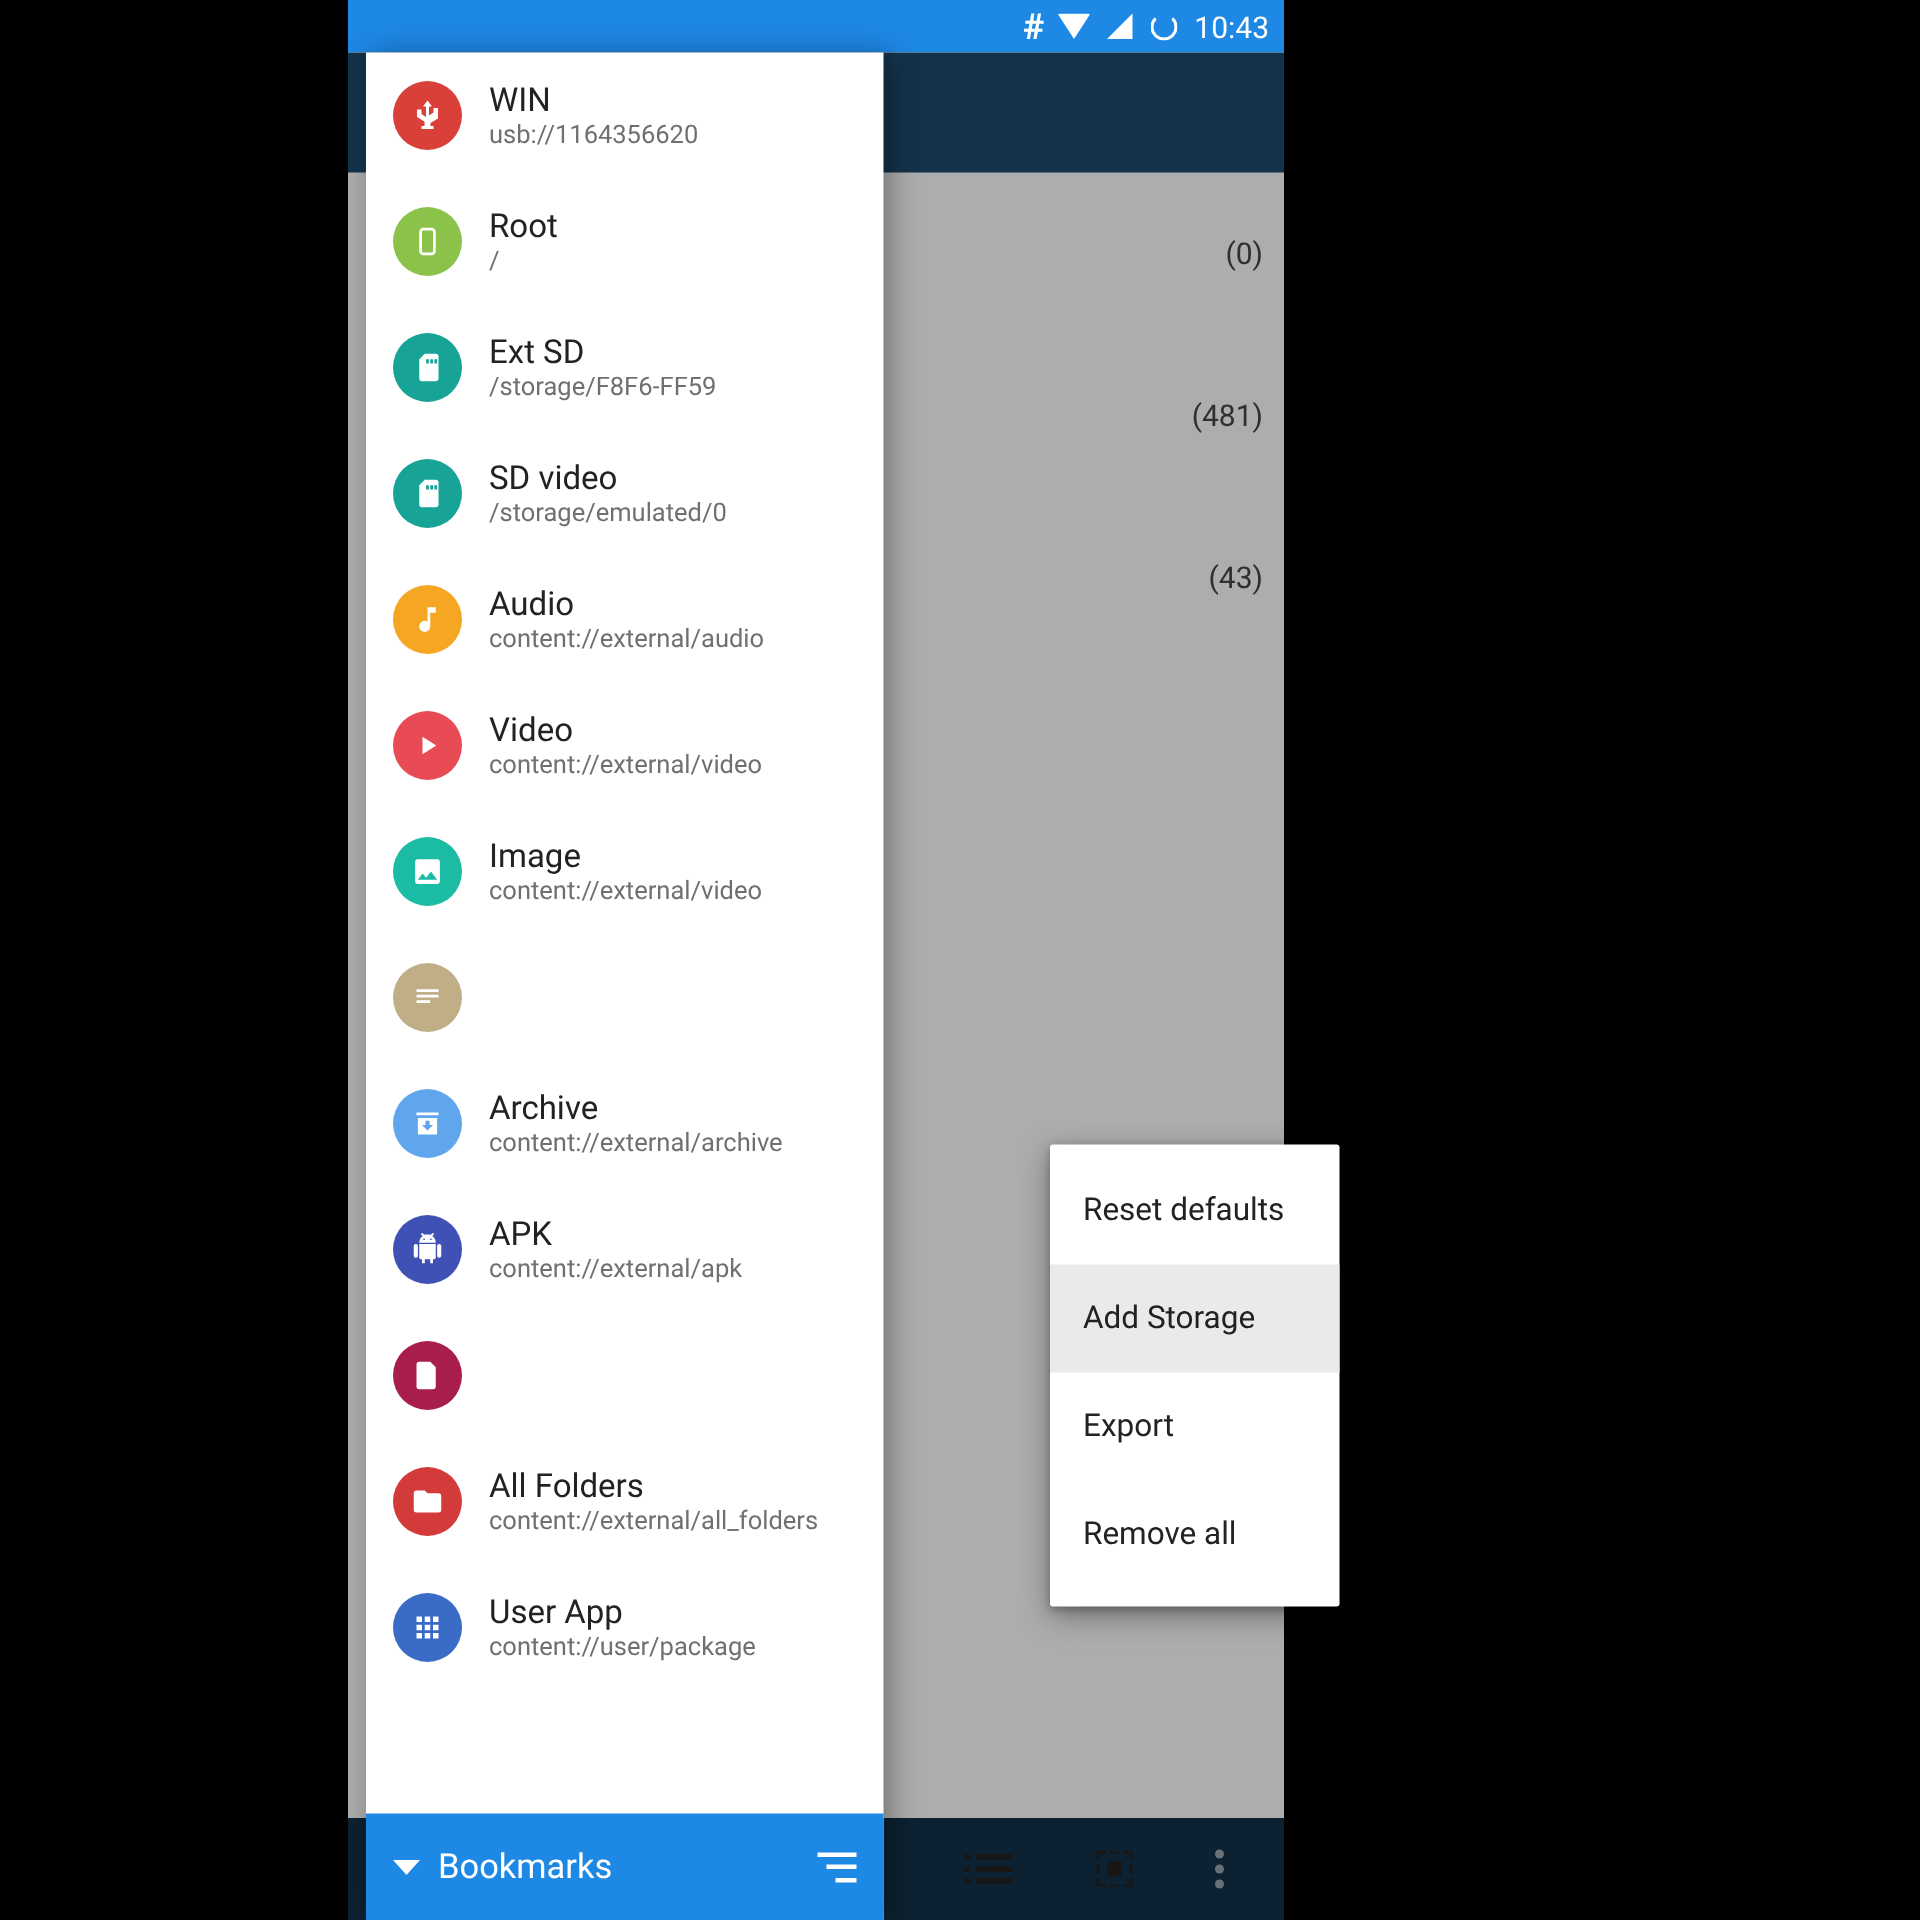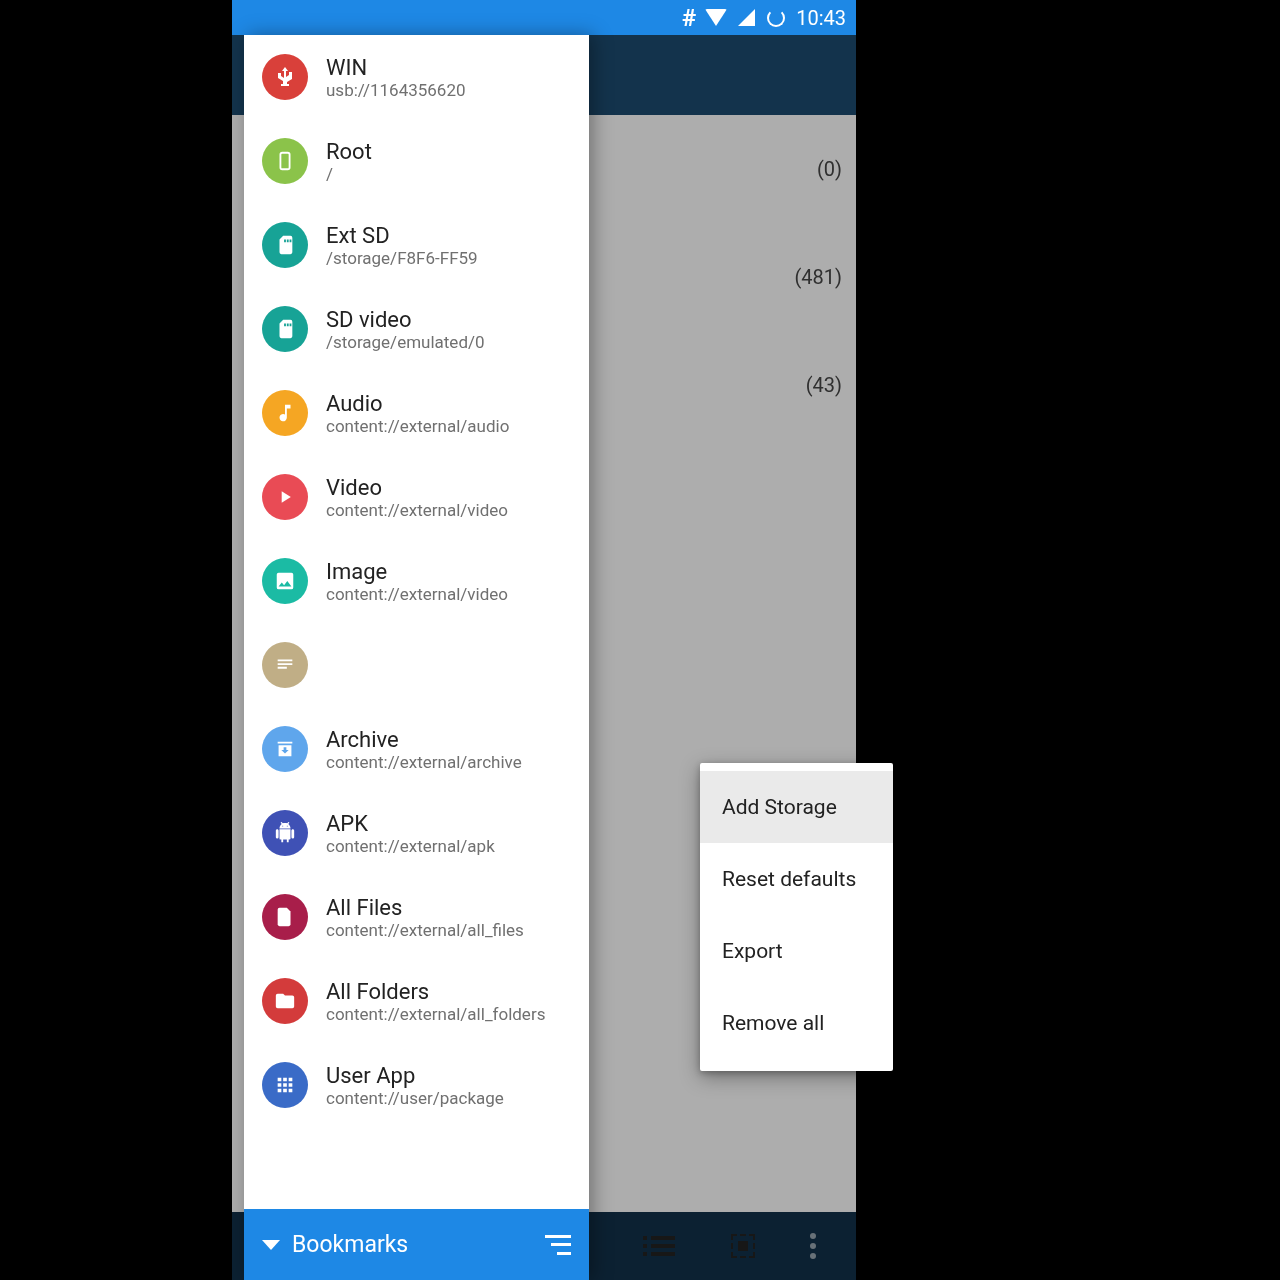--- a/index.html
+++ b/index.html
@@ -207,24 +207,20 @@
             <div class="dl-title">APK</div>
             <div class="dl-sub">content://external/apk</div>
           </div>
         </div>
         <div class="dl-item">
           <div class="dl-icon" style="background: rgb(168, 30, 74);">
             <svg width="22" height="22" viewBox="0 0 24 24">
               <path fill="#ffffff" d="M6 2h8l4 4v14a2 2 0 01-2 2H6a2 2 0 01-2-2V4a2 2 0 012-2z"></path>
             </svg>
           </div>
-          <div class="dl-text">
-            <div class="dl-title">All Files</div>
-            <div class="dl-sub">content://external/all_files</div>
-          </div>
         </div>
         <div class="dl-item">
           <div class="dl-icon" style="background: rgb(211, 59, 59);">
             <svg width="22" height="22" viewBox="0 0 24 24">
               <path fill="#ffffff" d="M10 4H4a2 2 0 00-2 2v12a2 2 0 002 2h16a2 2 0 002-2V8a2 2 0 00-2-2h-8l-2-2z"></path>
             </svg>
           </div>
           <div class="dl-text">
             <div class="dl-title">All Folders</div>
             <div class="dl-sub">content://external/all_folders</div>
@@ -247,19 +243,19 @@
       <span class="title">Bookmarks</span>
       <span class="sorti">
           <span></span>
           <span></span>
           <span></span>
         </span>
     </div>
   </div>
 
   <div class="popup" id="popup">
+      <div class="popup-item">Reset defaults</div>
       <div class="popup-item selected">Add Storage</div>
-      <div class="popup-item">Reset defaults</div>
       <div class="popup-item">Export</div>
       <div class="popup-item">Remove all</div>
     </div>
 
 </div>
 
 </body></html>

